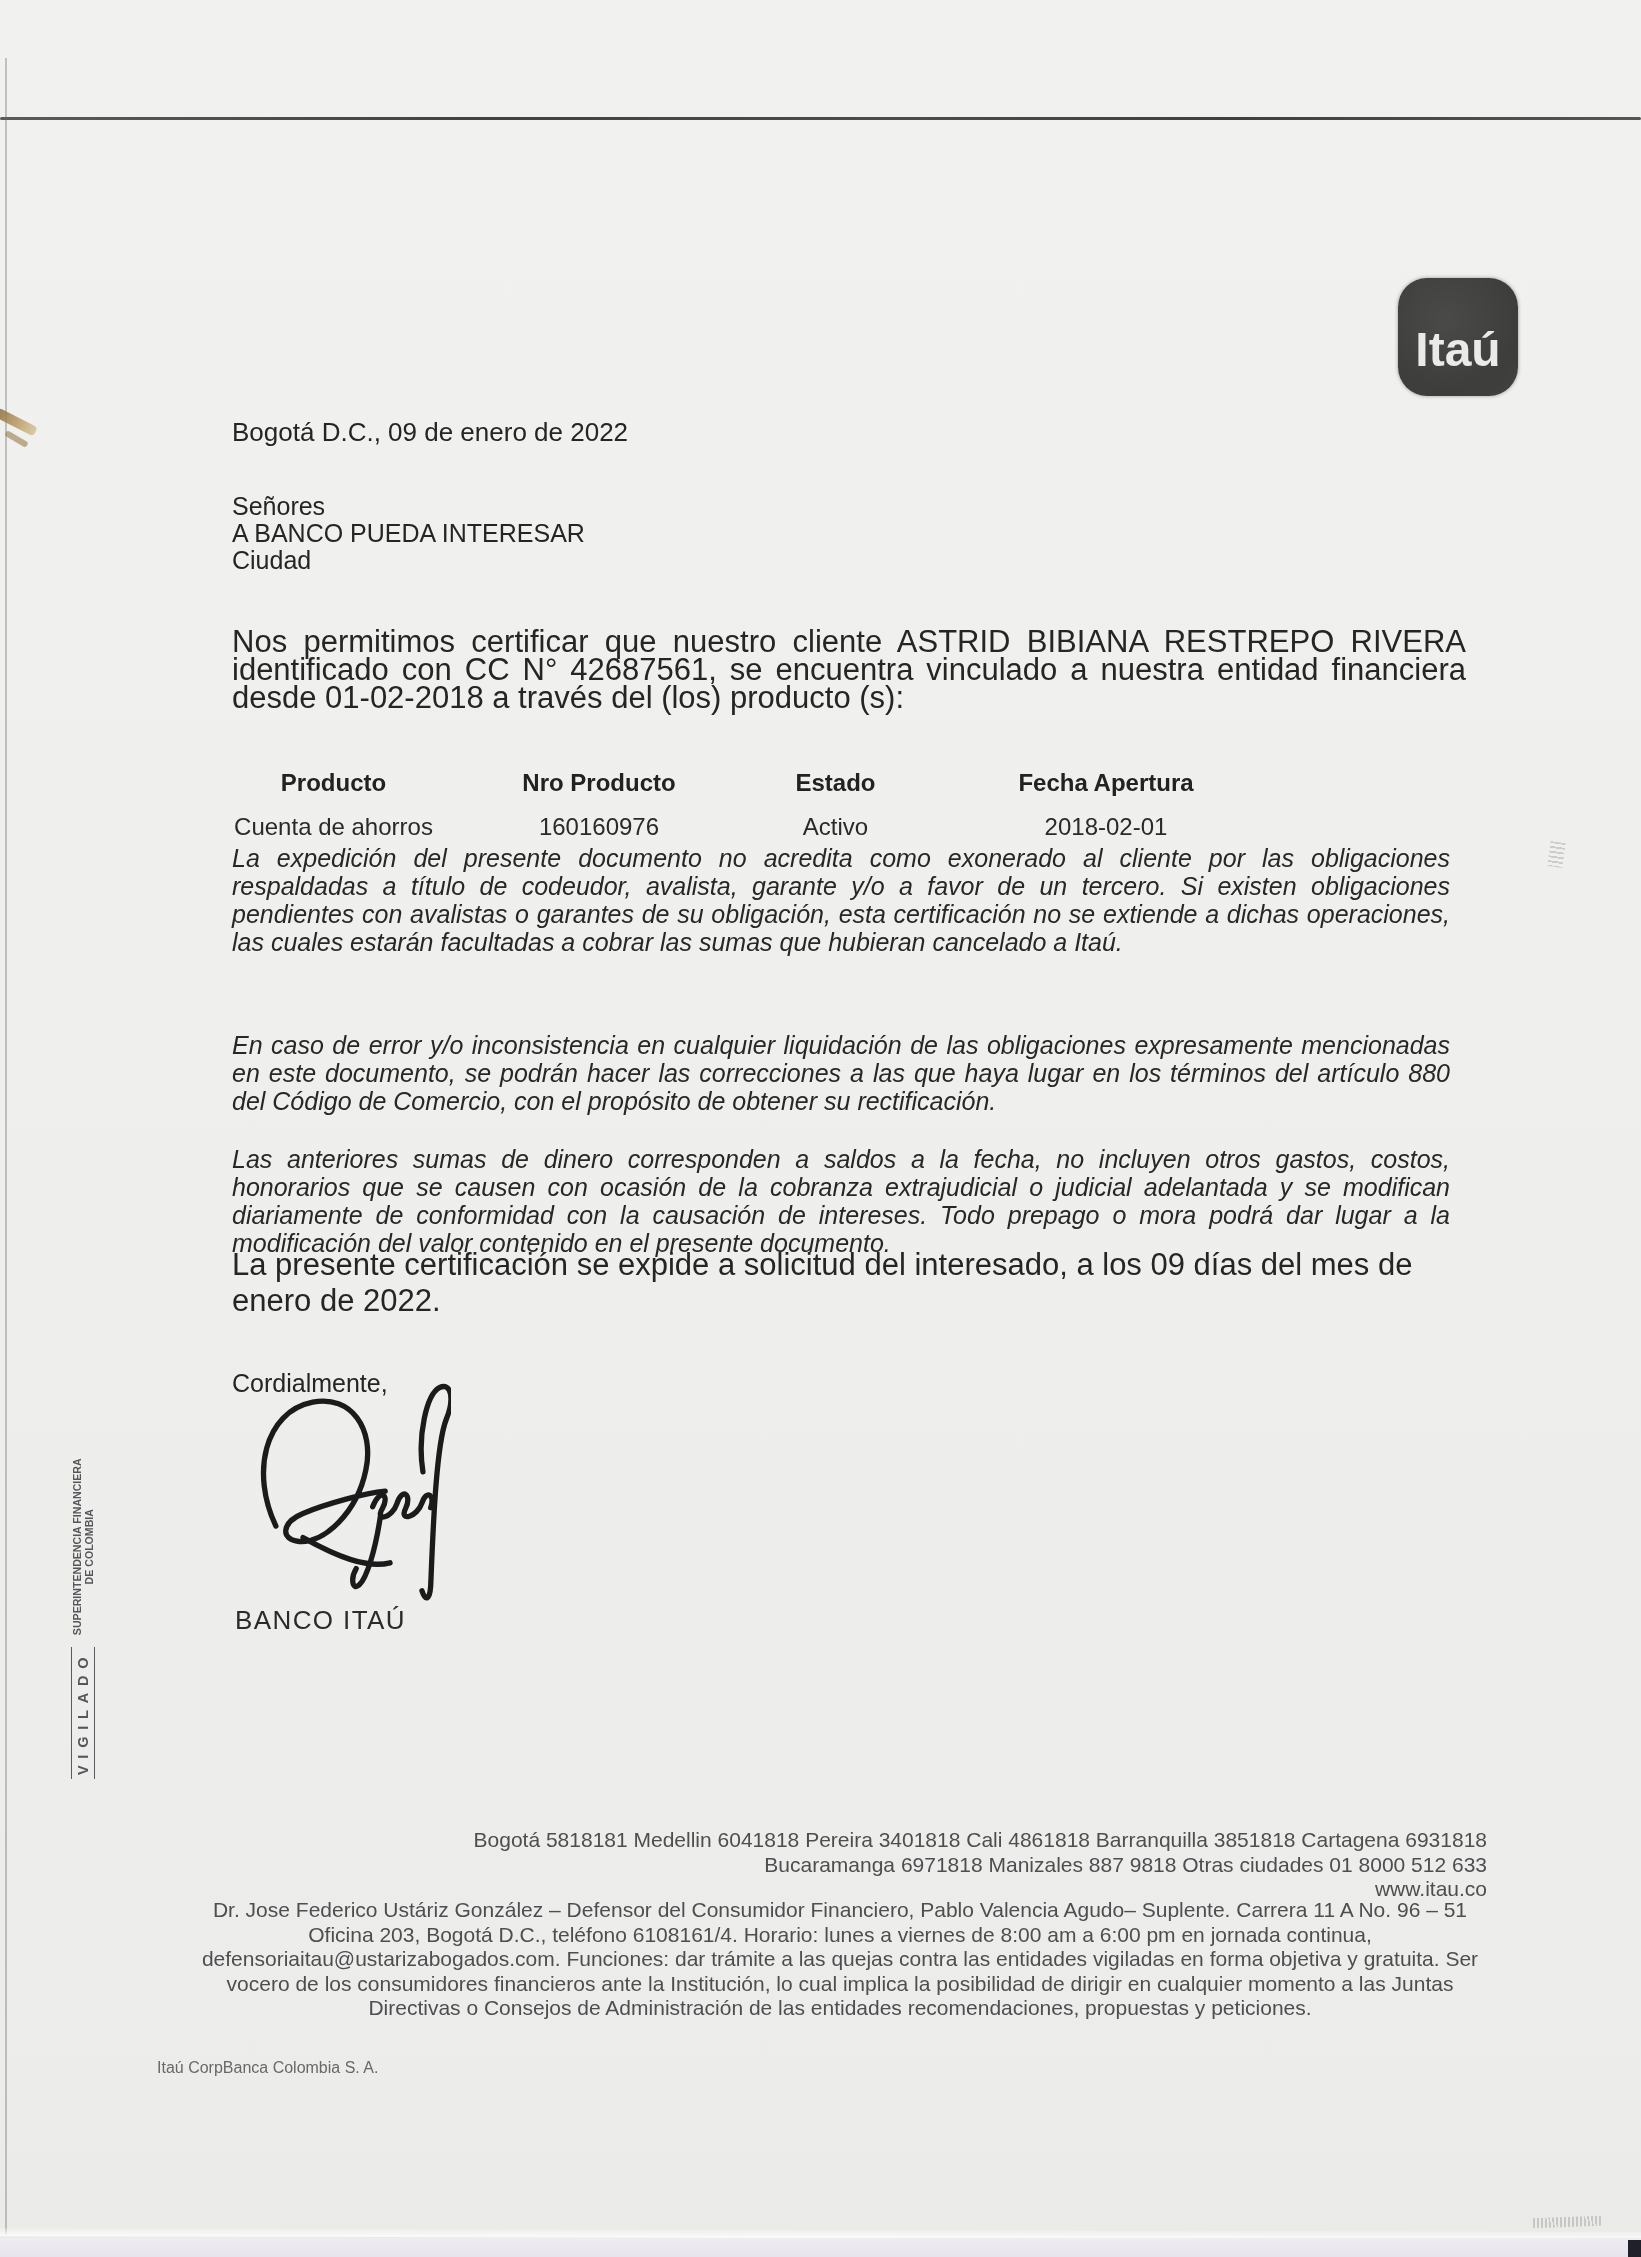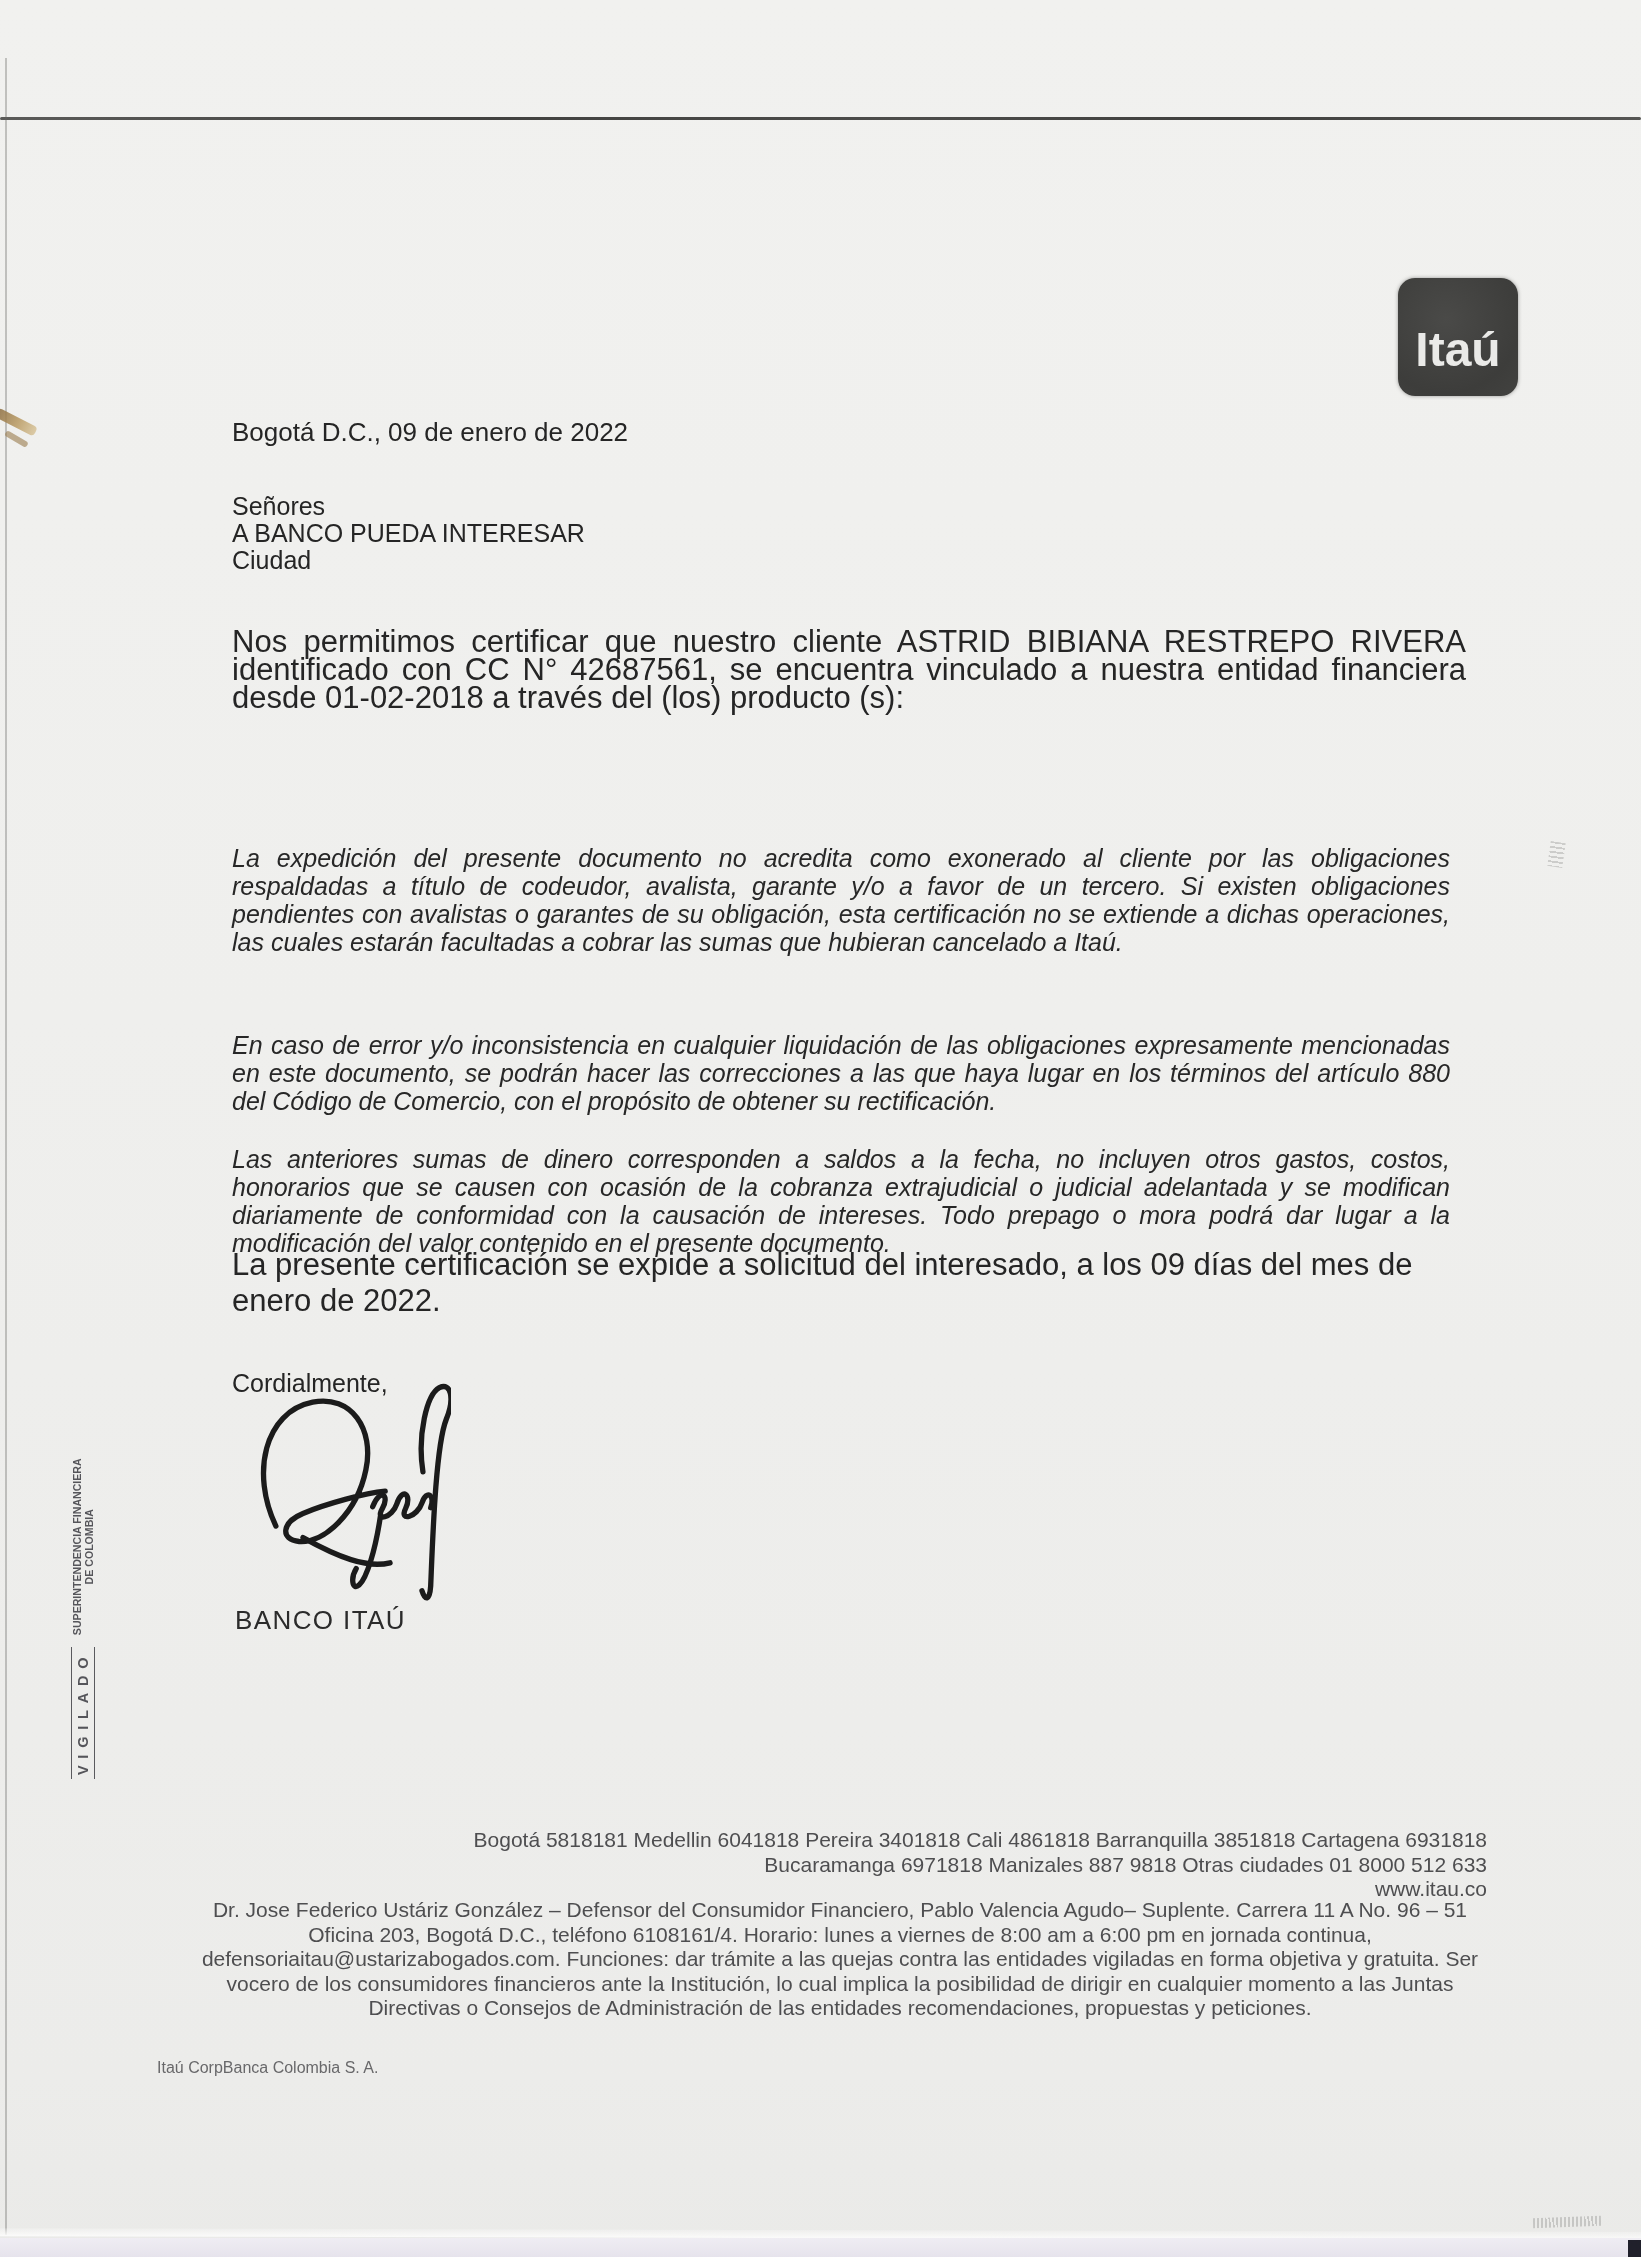--- a/index.html
+++ b/index.html
@@ -53,21 +53,21 @@
     background:repeating-linear-gradient(90deg,#9a9a98 0 1.9px,transparent 1.9px 3.9px);
     transform:rotate(-2deg);
   }
   .bottom-corner{
     left:1628px;top:2240px;width:13.5px;height:17.4px;background:#20202b;
   }
   
   .logo{
     left:1398px;top:278px;width:120px;height:118px;
     background:radial-gradient(circle at 40% 35%,#4a4a48,#3d3d3b 70%,#424240);
-    border-radius:17px;
+    border-radius:29px;
     display:flex;align-items:center;justify-content:center;
     box-shadow:0 0 3.9px rgba(60,60,58,.5);
   }
   .logo span{
     color:#eaeae8;font-size:48px;font-weight:bold;letter-spacing:0;
     padding-top:25px;
   }
   
   .line{white-space:nowrap;}
   .date{left:232px;top:417px;font-size:26px;}
@@ -138,20 +138,34 @@
   <div class="abs date line">Bogotá D.C., 09 de enero de 2022</div>
 
   <div class="abs recipient">
     <div class="line">Señores</div>
     <div class="line">A BANCO PUEDA INTERESAR</div>
     <div class="line">Ciudad</div>
   </div>
 
   <div class="abs intro">Nos permitimos certificar que nuestro cliente ASTRID BIBIANA RESTREPO RIVERA identificado con CC N° 42687561, se encuentra vinculado a nuestra entidad financiera desde 01-02-2018 a través del (los) producto (s):</div>
 
+  <div class="abs ptable">
+    <div class="trow thead">
+      <div class="tcell tc1">Producto</div>
+      <div class="tcell tc2">Nro Producto</div>
+      <div class="tcell tc3">Estado</div>
+      <div class="tcell tc4">Fecha Apertura</div>
+    </div>
+    <div class="trow tvals">
+      <div class="tcell tc1">Cuenta de ahorros</div>
+      <div class="tcell tc2">160160976</div>
+      <div class="tcell tc3">Activo</div>
+      <div class="tcell tc4">2018-02-01</div>
+    </div>
+  </div>
 
   <div class="abs legal lp1">La expedición del presente documento no acredita como exonerado al cliente por las obligaciones respaldadas a título de codeudor, avalista, garante y/o a favor de un tercero. Si existen obligaciones pendientes con avalistas o garantes de su obligación, esta certificación no se extiende a dichas operaciones, las cuales estarán facultadas a cobrar las sumas que hubieran cancelado a Itaú.</div>
   <div class="abs legal lp2">En caso de error y/o inconsistencia en cualquier liquidación de las obligaciones expresamente mencionadas en este documento, se podrán hacer las correcciones a las que haya lugar en los términos del artículo 880 del Código de Comercio, con el propósito de obtener su rectificación.</div>
   <div class="abs legal lp3">Las anteriores sumas de dinero corresponden a saldos a la fecha, no incluyen otros gastos, costos, honorarios que se causen con ocasión de la cobranza extrajudicial o judicial adelantada y se modifican diariamente de conformidad con la causación de intereses. Todo prepago o mora podrá dar lugar a la modificación del valor contenido en el presente documento.</div>
 
   <div class="abs closing">La presente certificación se expide a solicitud del interesado, a los 09 días del mes de enero de 2022.</div>
   <div class="abs cordial line">Cordialmente,</div>
 
   <div class="abs sig">
     <svg width="208" height="237" viewBox="0 0 215 245">

